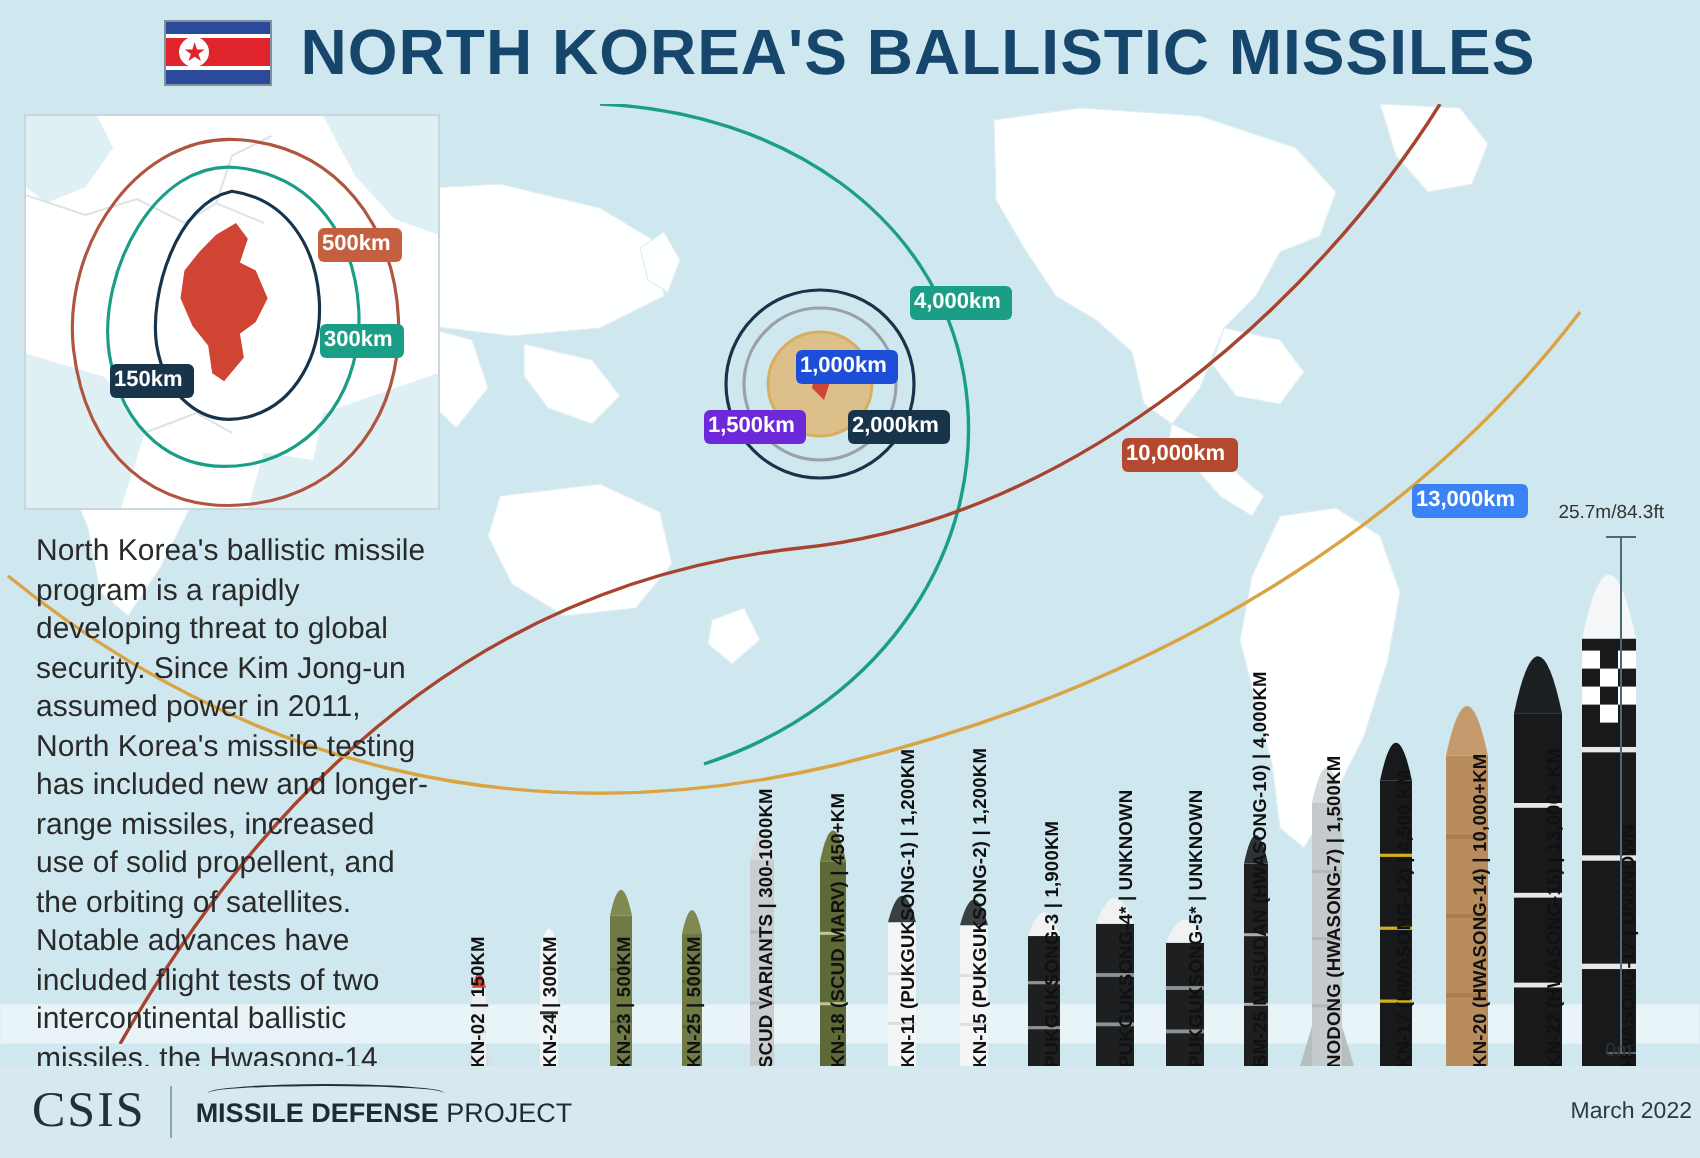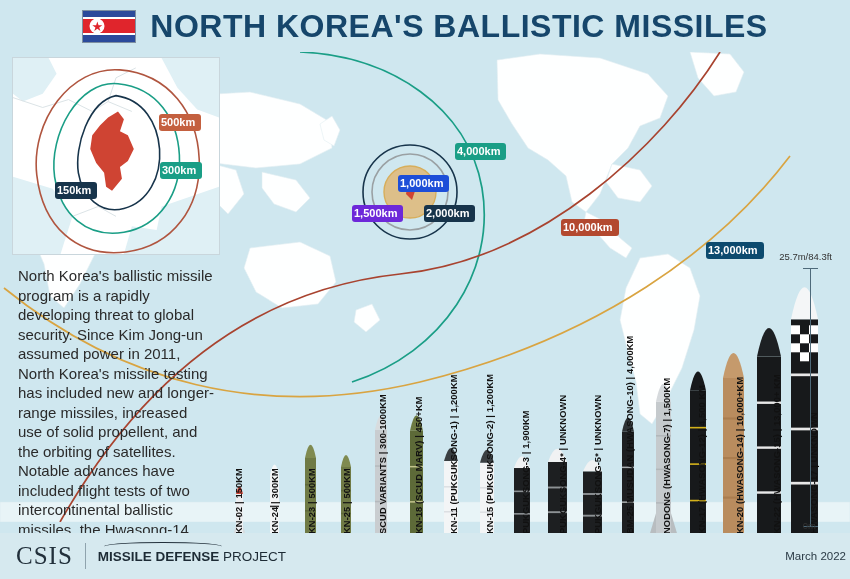--- a/index.html
+++ b/index.html
@@ -211,21 +211,21 @@
     <path d="M60,470 C140,330 250,238 400,222 C540,208 660,96 720,0" fill="none" stroke="#a8432f" stroke-width="1.7"></path>
 
     <path d="M4,236 C120,330 260,368 420,330 C600,286 720,196 790,104" fill="none" stroke="#d9a441" stroke-width="1.7"></path>
   </svg>
 
   <div class="pill" style="left:455px; top:143px; background:#1a9e86;">4,000km</div>
   <div class="pill" style="left:398px; top:175px; background:#1d4ed8;">1,000km</div>
   <div class="pill" style="left:352px; top:205px; background:#6d28d9;">1,500km</div>
   <div class="pill" style="left:424px; top:205px; background:#17344b;">2,000km</div>
   <div class="pill" style="left:561px; top:219px; background:#b3492f;">10,000km</div>
-  <div class="pill" style="left:706px; top:242px; background:#0c4a6e;">13,000km</div>
+  <div class="pill" style="left:706px; top:242px; background:#3b82f6;">13,000km</div>
 
   <div class="scalebar" style="width:40px; height:270px;">
     <div class="scaletop">25.7m/84.3ft</div>
     <div class="scalecap" style="top:6px;"></div>
     <div class="scaleline" style="height:258px;"></div>
     <div class="scalecap" style="top:264px;"></div>
     <div class="scalebot" style="top:258px;">0m</div>
   </div>
 
   <div class="chart" id="chart">

